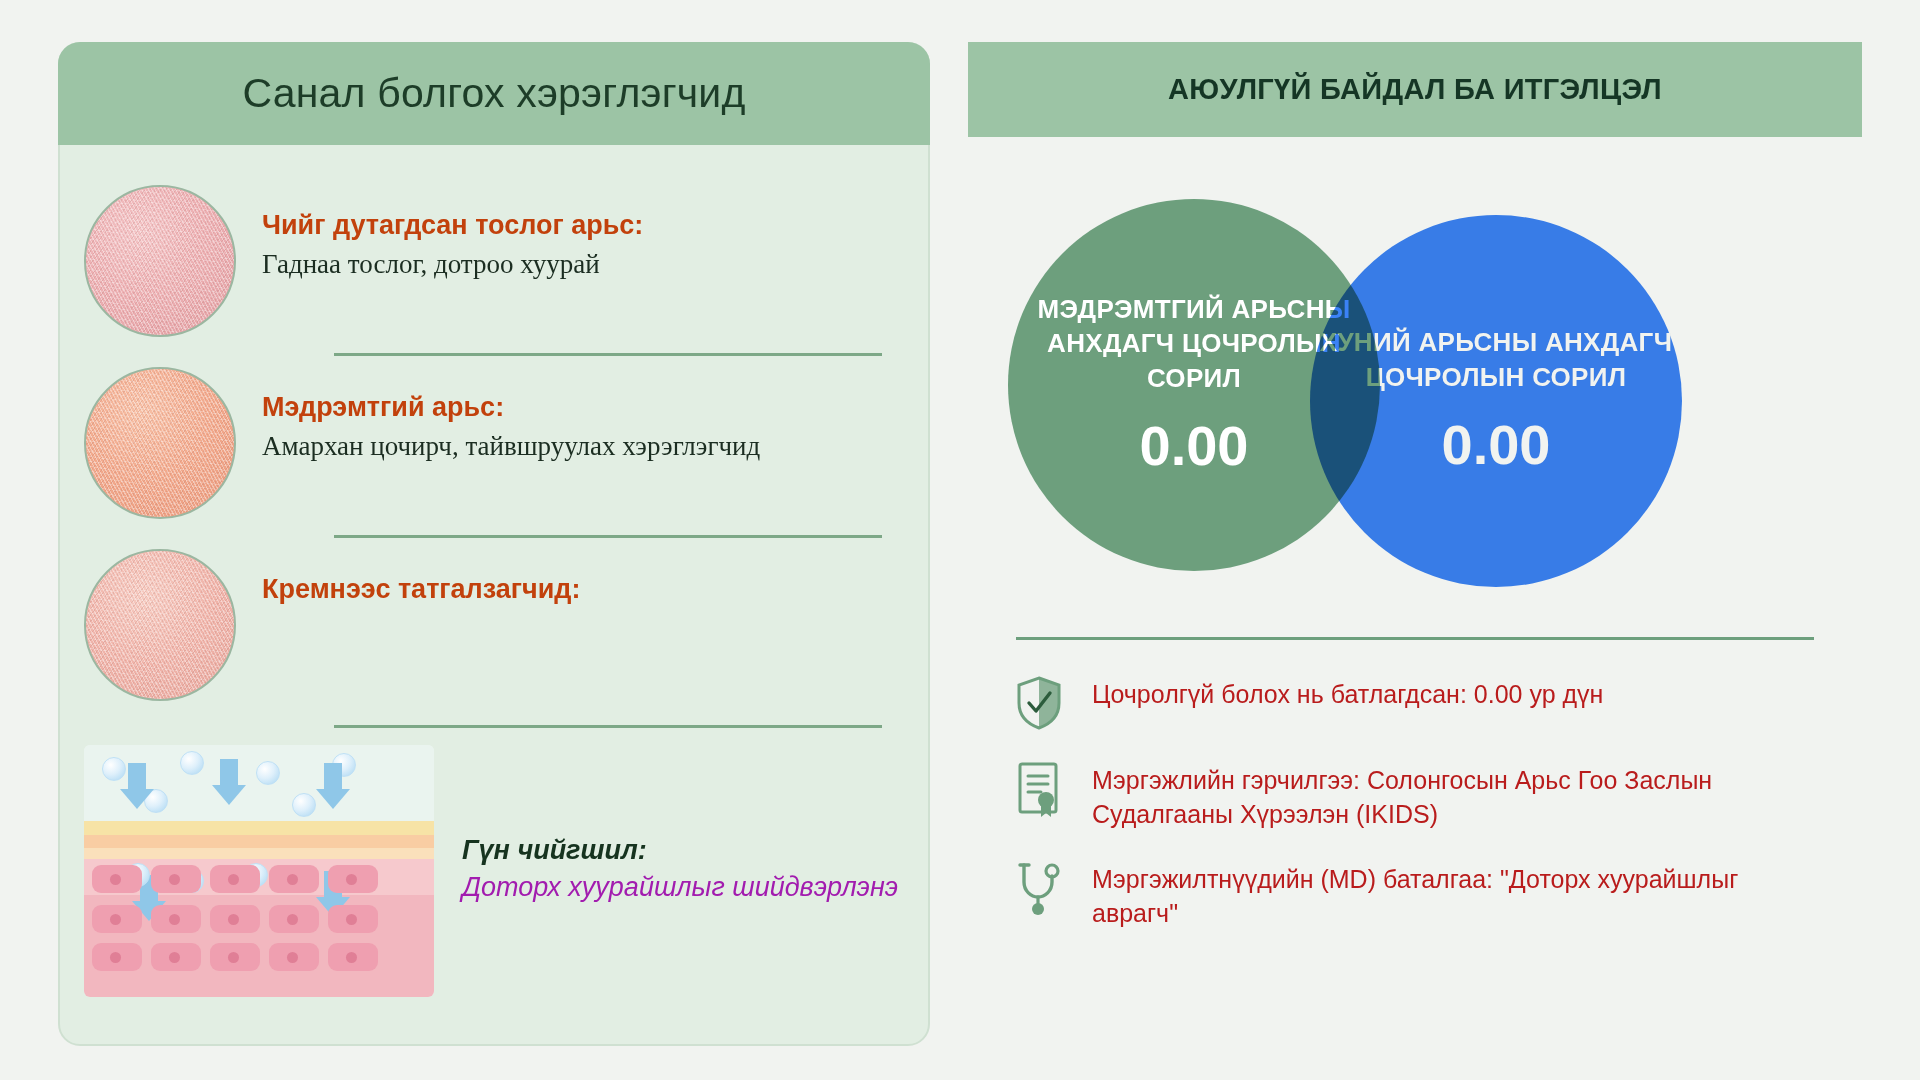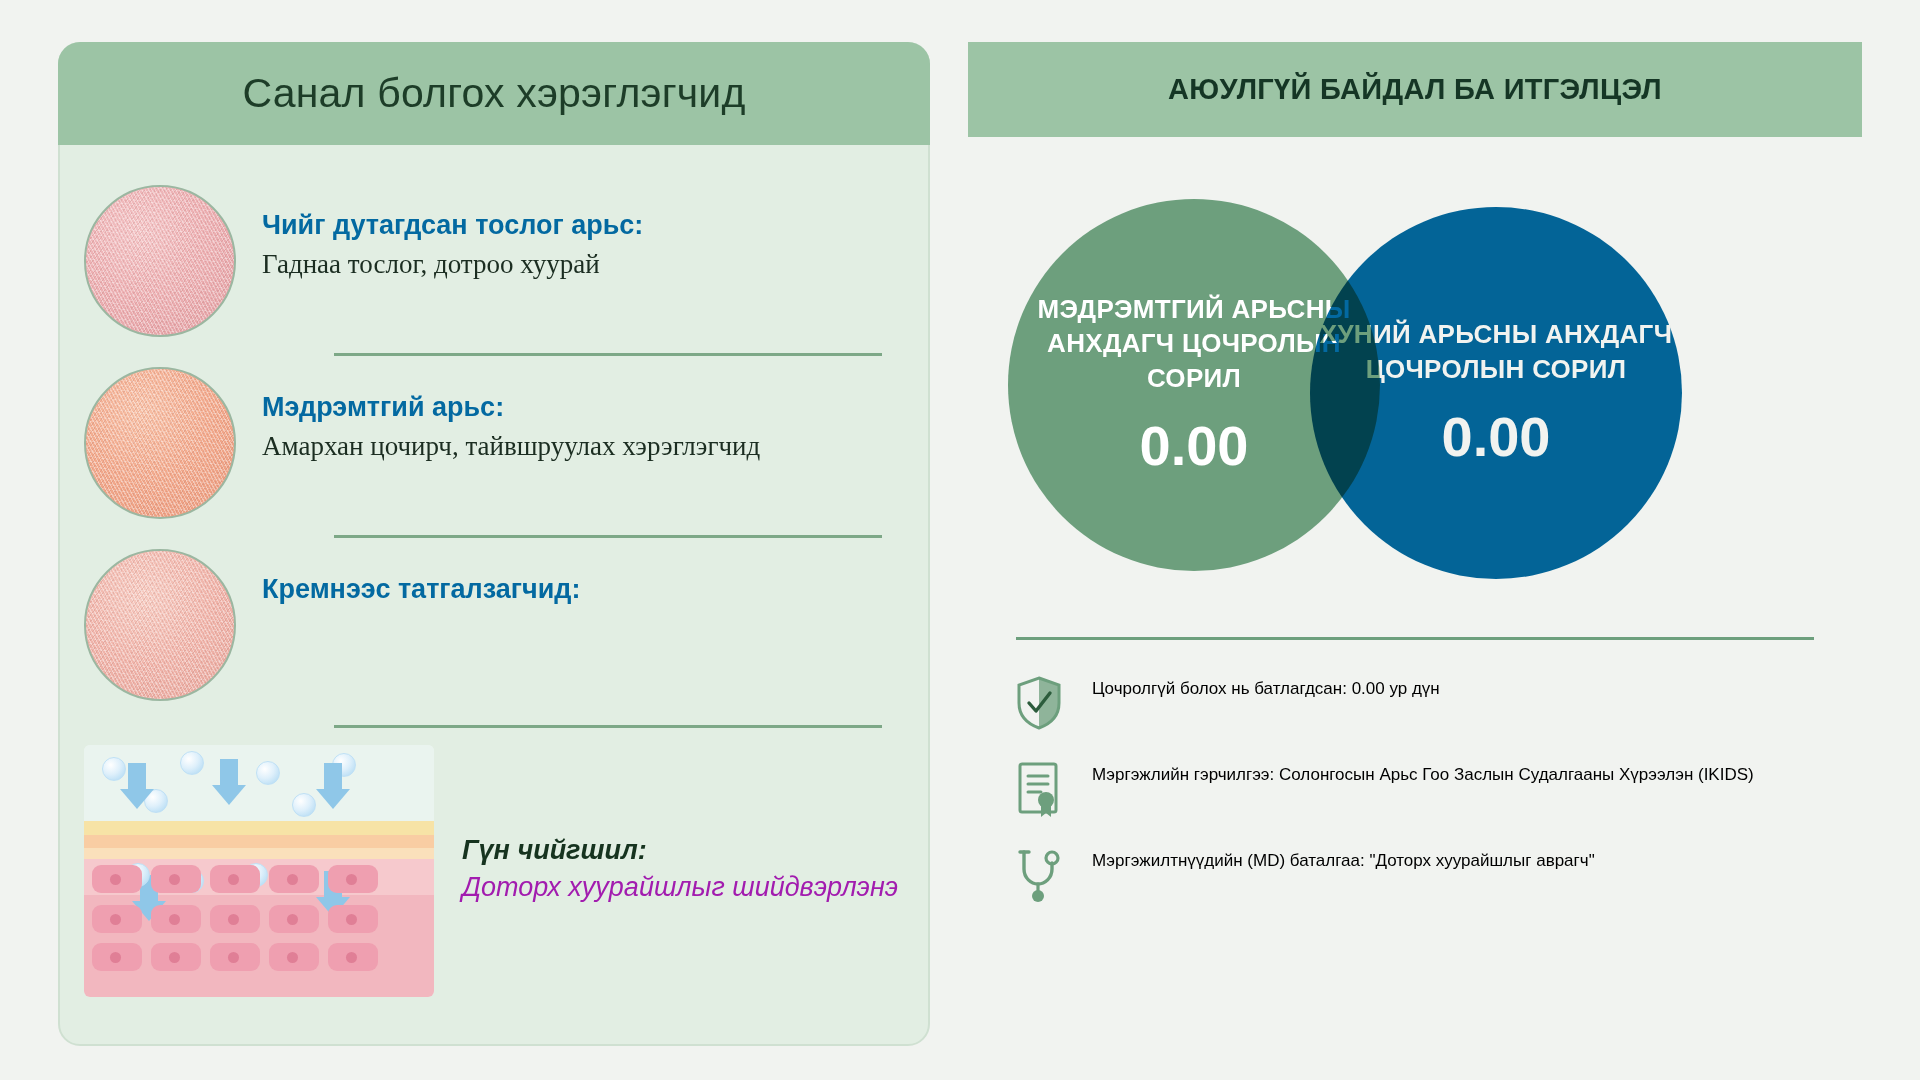--- a/index.html
+++ b/index.html
@@ -83,21 +83,21 @@
     opacity: .95;
   }
   .sw-1 { background: radial-gradient(circle at 36% 30%, #f3c3c5 0%, #edb0b3 45%, #e2a0a4 100%); }
   .sw-2 { background: radial-gradient(circle at 38% 28%, #f7c0a6 0%, #f2a98c 48%, #ea9a7d 100%); }
   .sw-3 { background: radial-gradient(circle at 40% 30%, #f6cac0 0%, #f0b4aa 50%, #e7a79d 100%); }
 
   .skin-text { padding-top: 22px; }
   .skin-title {
     font-size: 27px;
     font-weight: bold;
-    color: #0369a1;
+    color: #c2410c;
     line-height: 1.35;
   }
   .skin-desc {
     font-size: 27px;
     color: #1b2d21;
     line-height: 1.38;
     margin-top: 3px;
     font-family: Liberation Serif, serif;
   }
 
@@ -199,21 +199,21 @@
     width: 372px; height: 372px;
     border-radius: 50%;
     display: flex;
     flex-direction: column;
     align-items: center;
     justify-content: center;
     color: #ffffff;
     text-align: center;
   }
   .venn-left  { left: 40px;  top: 0; background: #6d9f7d; }
-  .venn-right { left: 342px; top: 8px; background: #0369a1; z-index: 2; mix-blend-mode: multiply; }
+  .venn-right { left: 342px; top: 16px; background: #3b82f6; z-index: 2; mix-blend-mode: multiply; }
   .venn-right .venn-label, .venn-right .venn-score { color: #ffffff; }
   .venn-label {
     font-size: 26px;
     font-weight: bold;
     line-height: 1.32;
     letter-spacing: .3px;
     text-shadow: 0 0 1px rgba(0,0,0,.08);
   }
   .venn-score {
     font-size: 56px;
@@ -237,22 +237,22 @@
     display: flex;
     align-items: flex-start;
     gap: 26px;
   }
   .trust-icon {
     flex: 0 0 auto;
     width: 54px; height: 58px;
     display: flex; align-items: center; justify-content: center;
   }
   .trust-text {
-    font-size: 17px;
-    color: #000000;
+    font-size: 25px;
+    color: #b91c1c;
     line-height: 1.34;
     padding-top: 4px;
   }
 </style>
 </head>
 <body>
 
 <div class="page">
 
   <div class="left-col">

